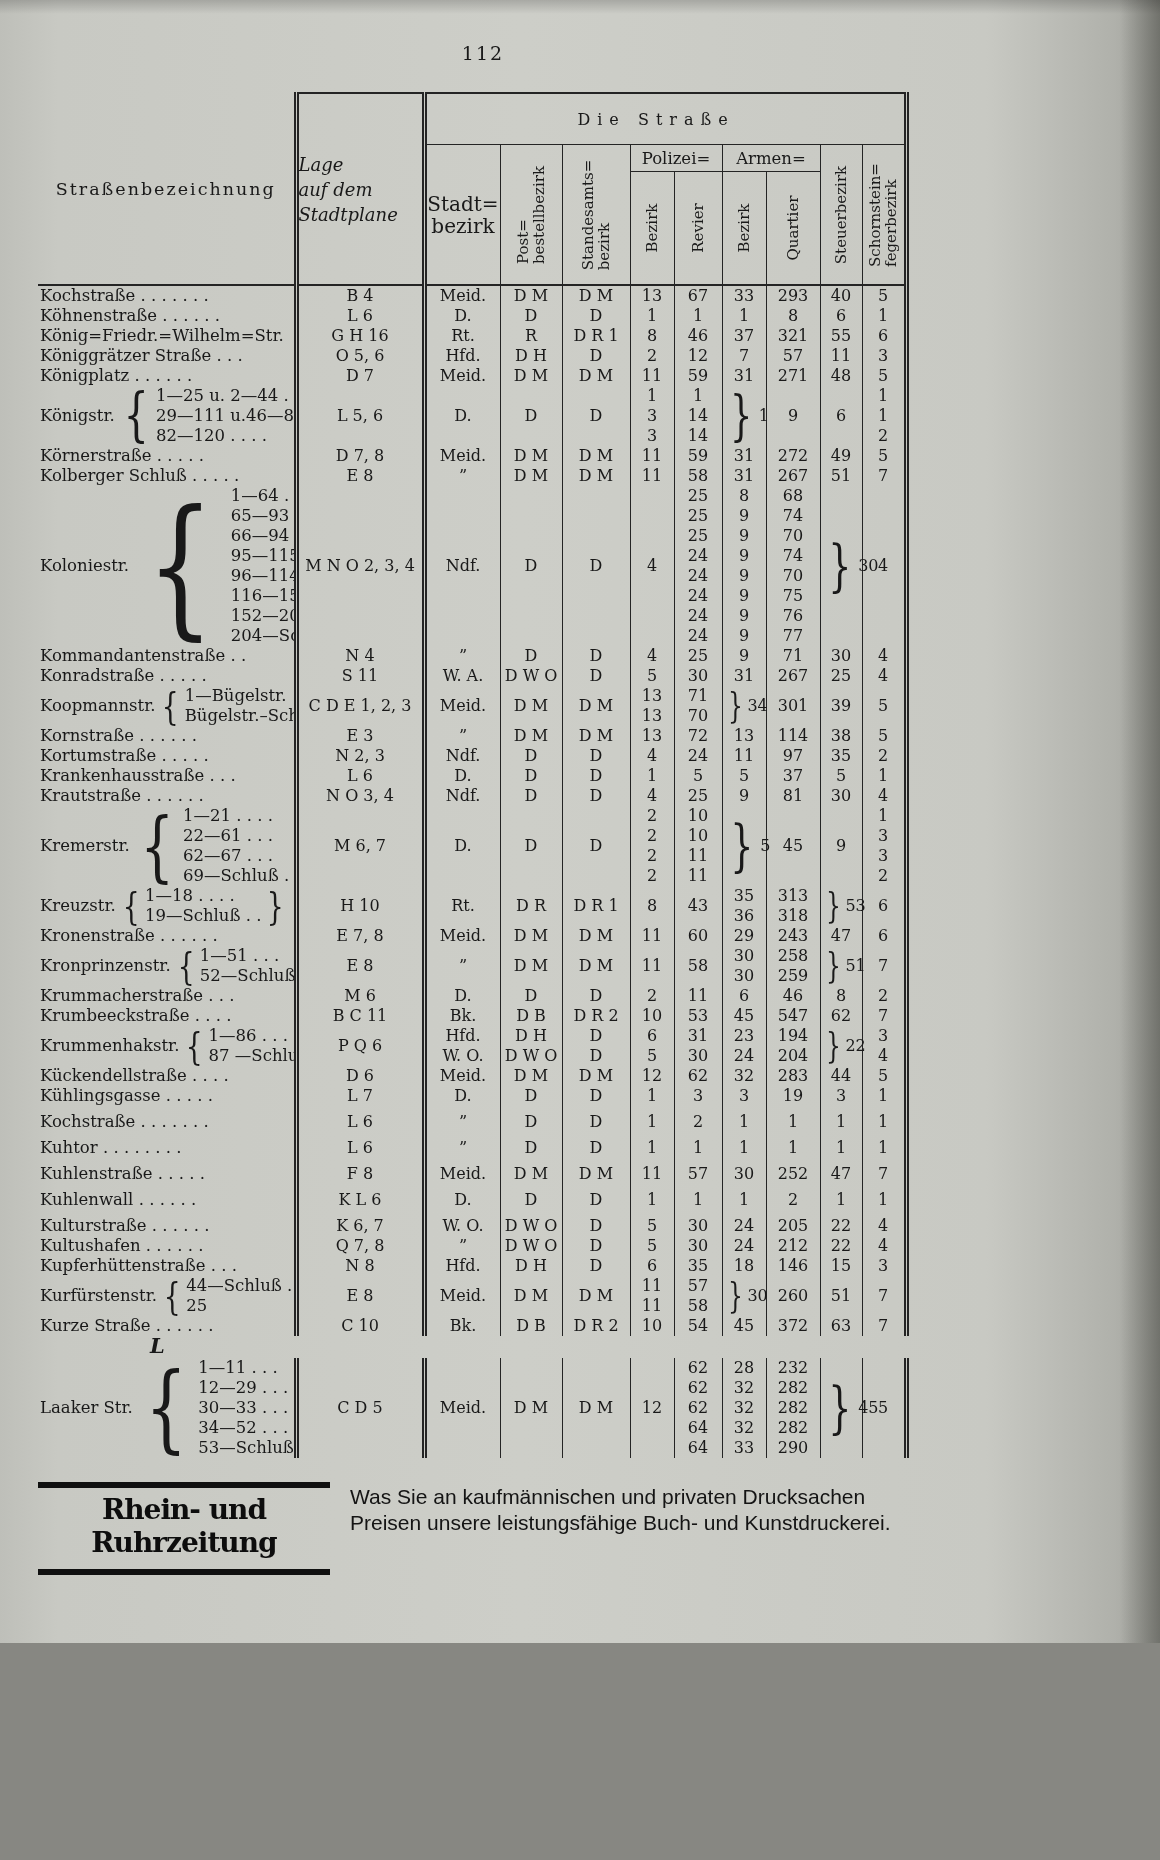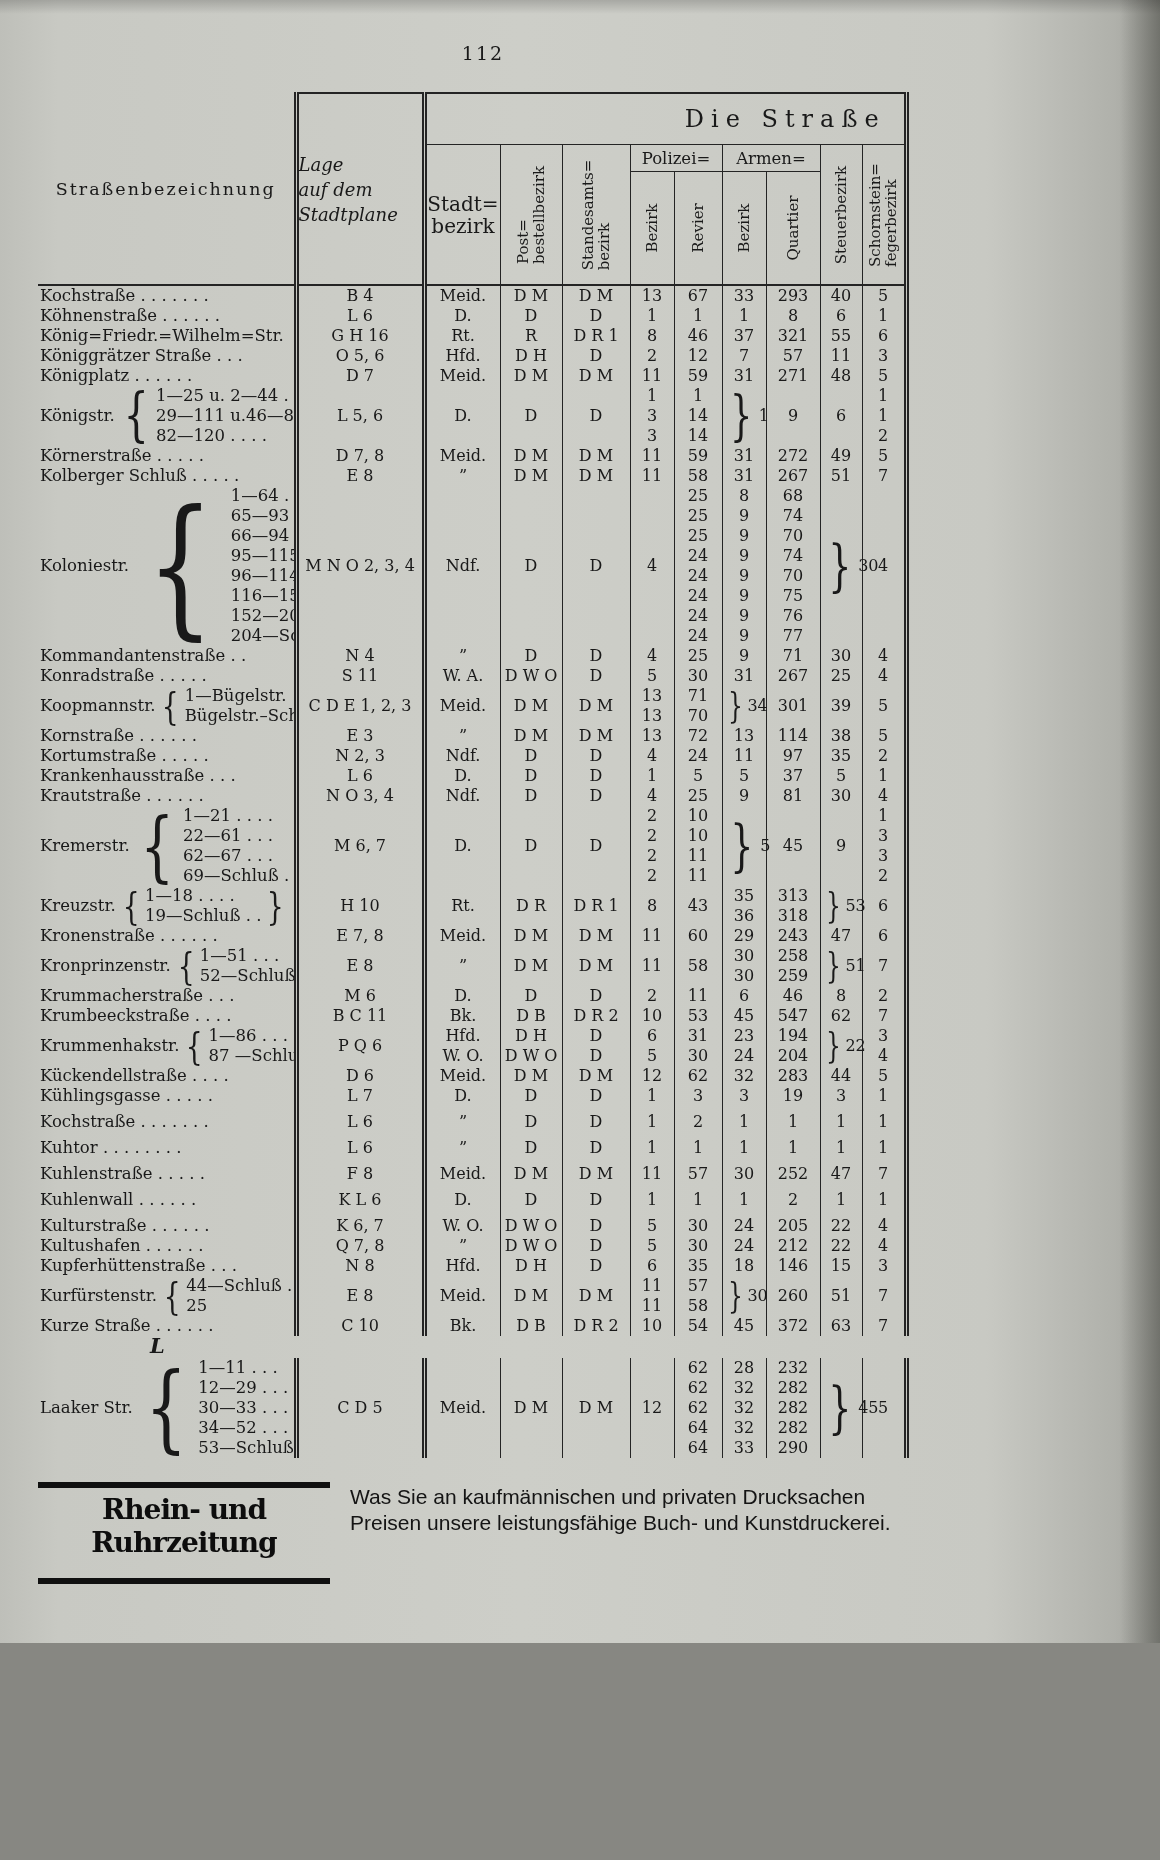--- a/index.html
+++ b/index.html
@@ -12,21 +12,21 @@
         background:linear-gradient(180deg,rgba(0,0,0,0.18),rgba(0,0,0,0));}
   .pagenum{position:absolute;top:42px;left:428px;width:110px;text-align:center;
         font-size:19px;letter-spacing:2px;}
   table.dir{position:absolute;top:92px;left:38px;width:868px;border-collapse:collapse;table-layout:fixed;}
   th,td{padding:0;font-weight:normal;}
   
   .h-name{font-size:17.5px;letter-spacing:2px;text-align:center;vertical-align:middle;
         border-right:5px double #242424;border-bottom:2px solid #242424;}
   .h-lage{font-size:18px;text-align:left;vertical-align:middle;white-space:pre-line;line-height:25px;
         border-top:2px solid #242424;border-right:5px double #242424;border-bottom:2px solid #242424;font-style:italic;}
-  .h-title{font-size:24px;text-align:right;padding-right:18px;letter-spacing:7px;vertical-align:middle;height:50px;
+  .h-title{font-size:16px;text-align:center;padding-right:18px;letter-spacing:7px;vertical-align:middle;height:50px;
         border-top:2px solid #242424;border-bottom:1.5px solid #242424;border-right:5px double #242424;}
   .h-stadt{font-size:20px;text-align:center;vertical-align:middle;white-space:pre-line;line-height:22px;
         border-right:1px solid #242424;border-bottom:2px solid #242424;}
   .h-group{height:26px;font-size:16.5px;text-align:center;vertical-align:middle;
         border-bottom:1px solid #242424;border-right:1px solid #242424;}
   .h-rot{vertical-align:middle;border-right:1px solid #242424;border-bottom:2px solid #242424;}
   .h-rot.dbl{border-right:5px double #242424;}
   .rotbox{display:flex;align-items:center;justify-content:center;height:130px;}
   .sub .rotbox{height:112px;}
   .rot{transform:rotate(-90deg);white-space:pre-line;font-size:15px;line-height:16px;text-align:left;}
@@ -44,21 +44,21 @@
   .gname{flex:0 0 auto;margin-right:3px;}
   .brace{font-family:"DejaVu Serif",serif;line-height:0.9;transform:scaleX(0.7);flex:0 0 auto;}
   .glines{flex:0 0 auto;text-align:left;margin:0 2px;}
   .bval{display:inline-flex;align-items:center;}
   .cellbrace{line-height:0.9;transform:scaleX(0.65);margin-right:1px;font-family:"DejaVu Serif",serif;}
   .section-cell{padding-left:112px !important;text-align:left !important;}
   .secmark{font-style:italic;font-weight:bold;font-size:21px;}
   
   .ad{position:absolute;top:1482px;left:38px;width:888px;display:flex;gap:20px;align-items:flex-start;}
   .ad-brand{flex:0 0 288px;border-top:6px solid #101010;border-bottom:6px solid #101010;
-        padding:5px 2px 19px;text-align:center;font-weight:bold;font-size:28px;letter-spacing:-1px;
+        padding:5px 2px 10px;text-align:center;font-weight:bold;font-size:28px;letter-spacing:-1px;
         font-family:"DejaVu Serif",serif;color:#0d0d0d;}
   .ad-text{font-family:"Liberation Sans",sans-serif;font-weight:normal;font-size:21px;line-height:26px;color:#141414;padding-top:2px;}
 </style>
 </head>
 <body>
 
 <div class="page">
   <div class="scan-top"></div>
   <div class="pagenum">112</div>
 

